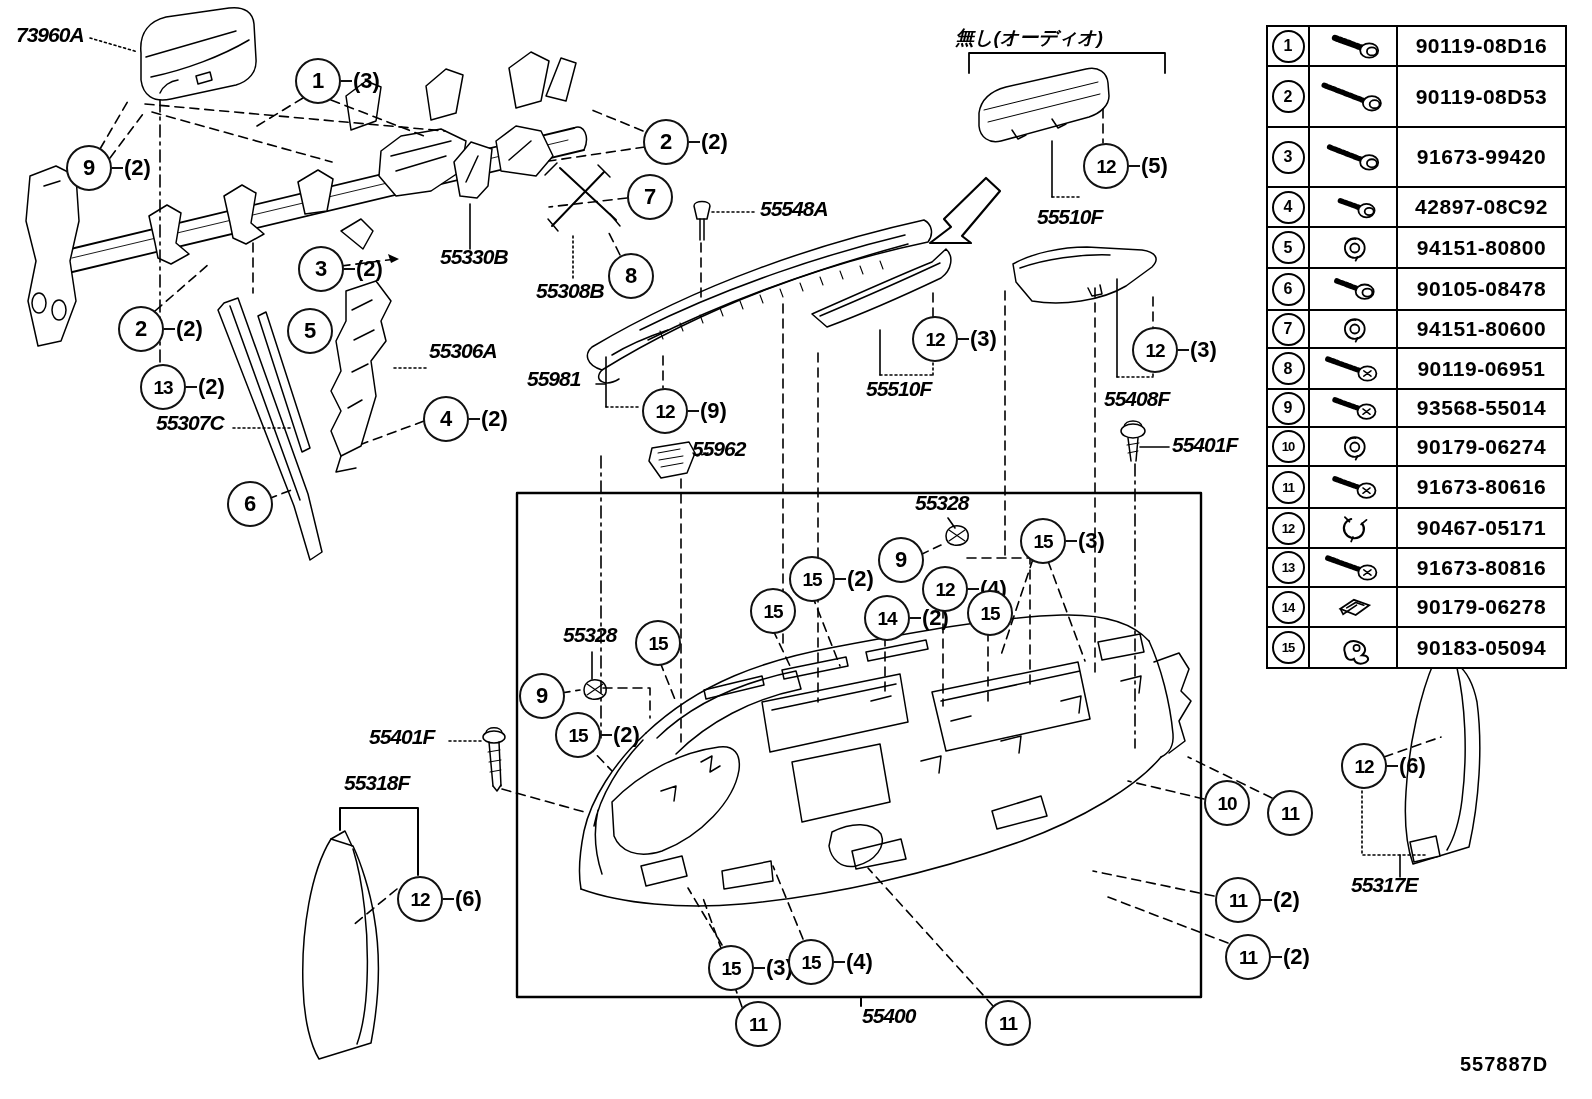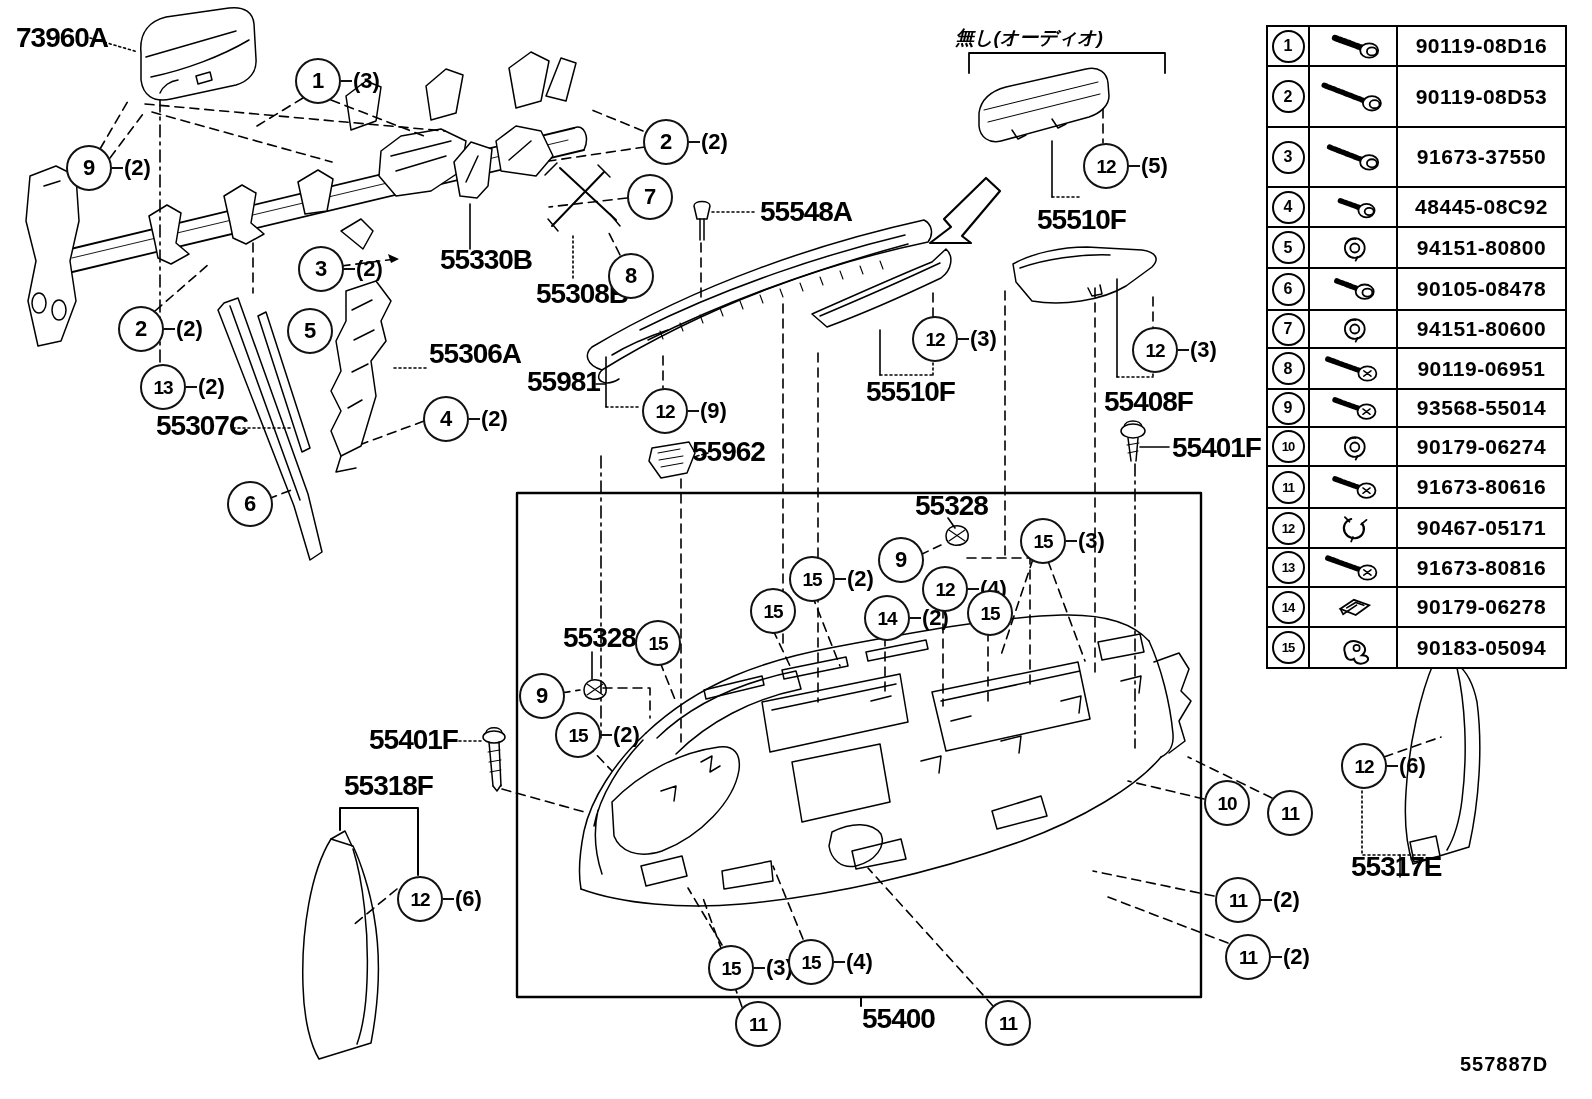--- a/index.html
+++ b/index.html
@@ -1,19 +1,19 @@
 <!DOCTYPE html>
 <html><head>
 <meta charset="utf-8">
 <style>
   html,body{margin:0;padding:0;background:#e8e8e8;}
   #canvas{position:relative;width:1592px;height:1099px;background:#ffffff;overflow:hidden;
           font-family:"Liberation Sans",sans-serif;color:#000;}
   #lineart{position:absolute;left:0;top:0;}
-  .plabel{position:absolute;font-weight:bold;font-size:28px;letter-spacing:-1px;white-space:nowrap;line-height:1;}
+  .plabel{position:absolute;font-weight:bold;font-size:21px;letter-spacing:-1px;white-space:nowrap;line-height:1;font-style:italic;}
   .callout{position:absolute;display:flex;align-items:center;z-index:5;}
   .cCircle{width:42px;height:42px;border:2.6px solid #111;border-radius:50%;background:#fff;
            display:flex;align-items:center;justify-content:center;font-weight:bold;font-size:22px;line-height:1;}
   .cCircle.two{font-size:19px;letter-spacing:-1px;}
   .cDash{width:11px;height:2.5px;background:#111;}
   .cQty{font-weight:bold;font-size:22px;margin-left:1px;white-space:nowrap;}
   #note-ja{position:absolute;font-weight:bold;font-size:19px;white-space:nowrap;}
   #drawing-code{position:absolute;font-weight:bold;font-size:20px;letter-spacing:1px;}
   
   #fastener-table{position:absolute;left:1266px;top:25px;width:297px;border:2.5px solid #000;background:#fff;}
@@ -276,21 +276,21 @@
       <div class="plabel" style="left: 692px; top: 438px;">55962</div>
       <div class="plabel" style="left: 1037px; top: 206px;">55510F</div>
       <div class="plabel" style="left: 866px; top: 378px;">55510F</div>
       <div class="plabel" style="left: 1104px; top: 388px;">55408F</div>
       <div class="plabel" style="left: 1172px; top: 434px;">55401F</div>
       <div class="plabel" style="left: 369px; top: 726px;">55401F</div>
       <div class="plabel" style="left: 563px; top: 624px;">55328</div>
       <div class="plabel" style="left: 915px; top: 492px;">55328</div>
       <div class="plabel" style="left: 344px; top: 772px;">55318F</div>
       <div class="plabel" style="left: 820px; top: 1005px; margin-left: 42px;">55400</div>
-      <div class="plabel" style="left: 1351px; top: 853px; text-align: center;">55317E</div>
+      <div class="plabel" style="left: 1351px; top: 874px; text-align: center;">55317E</div>
     </div>
   <div id="callouts">
       <div class="callout" style="left: 295px; top: 58px;">
         <span class="cCircle">1</span>
         <span class="cDash"></span>
         <span class="cQty">(3)</span>
       </div>
       <div class="callout" style="left: 643px; top: 119px;">
         <span class="cCircle">2</span>
         <span class="cDash"></span>
@@ -470,34 +470,34 @@
         <div class="fnum">
           <span class="">3</span>
         </div>
         <div class="ficon">
           <svg width="80" height="36" viewBox="0 0 80 40" fill="none" stroke="#000" stroke-linecap="round">
             <line x1="14" y1="9" x2="50" y2="23" stroke-width="6" stroke-dasharray="2.5,2.5"></line>
             <ellipse cx="58" cy="26" rx="10" ry="8" fill="#fff" stroke-width="2"></ellipse>
             <ellipse cx="61" cy="27" rx="5.5" ry="4.5" stroke-width="2"></ellipse>
           </svg>
         </div>
-        <div class="fpart">91673-37550</div>
+        <div class="fpart">91673-99420</div>
       </div>
       <div class="frow" style="height: 38px;">
         <div class="fnum">
           <span class="">4</span>
         </div>
         <div class="ficon">
           <svg width="80" height="36" viewBox="0 0 80 40" fill="none" stroke="#000" stroke-linecap="round">
             <line x1="26" y1="13" x2="48" y2="21" stroke-width="6" stroke-dasharray="2.5,2.5"></line>
             <ellipse cx="55" cy="24" rx="9" ry="7.5" fill="#fff" stroke-width="2"></ellipse>
             <ellipse cx="58" cy="25" rx="5" ry="4" stroke-width="2"></ellipse>
           </svg>
         </div>
-        <div class="fpart">48445-08C92</div>
+        <div class="fpart">42897-08C92</div>
       </div>
       <div class="frow" style="height: 39px;">
         <div class="fnum">
           <span class="">5</span>
         </div>
         <div class="ficon">
           <svg width="80" height="36" viewBox="0 0 80 40" fill="none" stroke="#000" stroke-linecap="round">
             <circle cx="42" cy="20" r="11" fill="#fff" stroke-width="2"></circle>
             <circle cx="42" cy="20" r="5" stroke-width="2"></circle>
             <path d="M33,14 a11,11 0 0,1 10,-4 M45,30 l-2,4" stroke-width="2"></path>

